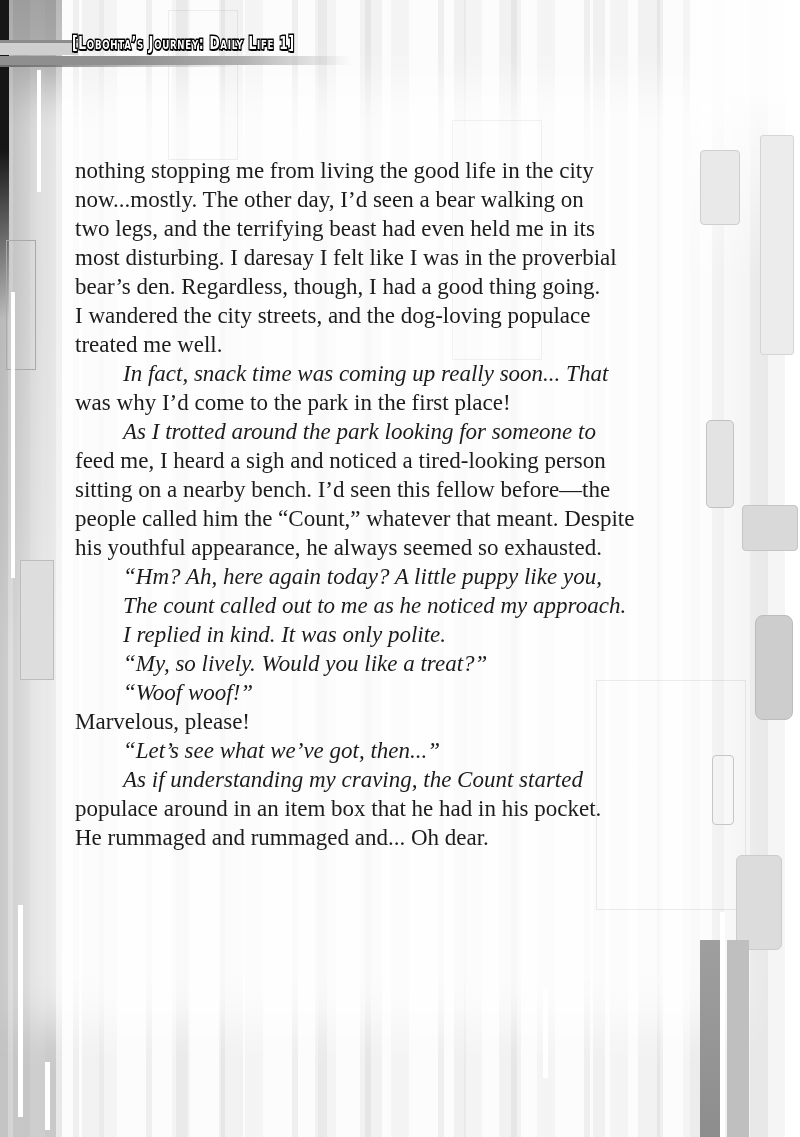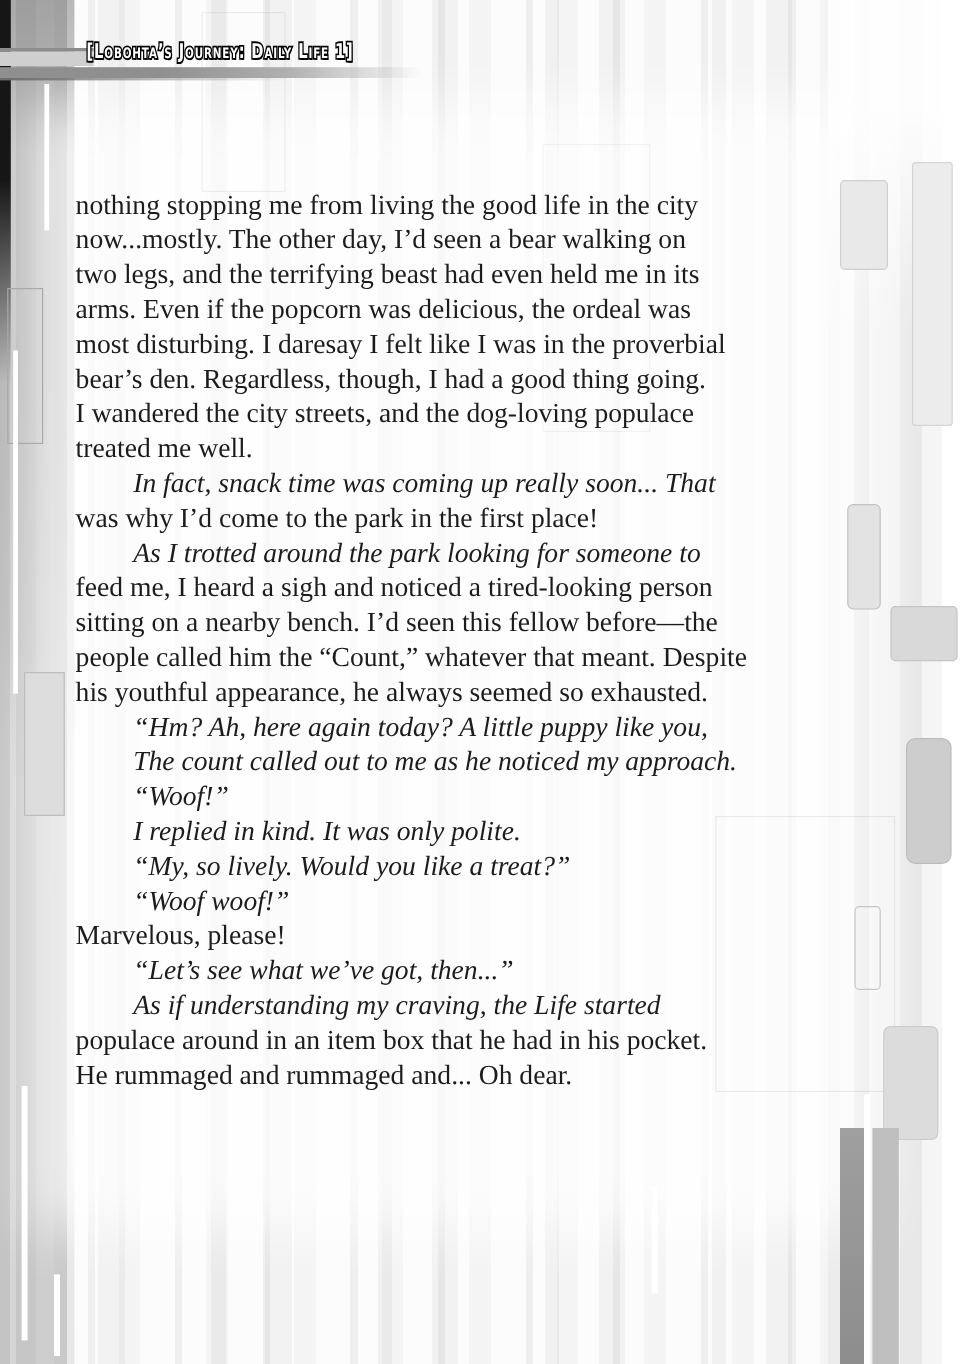--- a/index.html
+++ b/index.html
@@ -80,21 +80,21 @@
     transform-origin: left center;
     white-space: nowrap;
     letter-spacing: 1px;
     z-index: 5;
   }
   
   .body-text {
     position: absolute; left: 63px; top: 156px; width: 700px;
     font-size: 23px; line-height: 29px; color: #1c1c1c; z-index: 4;
   }
-  .body-text .line { white-space: nowrap; }
+  .body-text .line { white-space: nowrap; margin-left: 12px; }
   .body-text .line.indent { padding-left: 48px; font-style: italic; }
 </style>
 </head>
 <body>
 
 <div class="page">
 
   <div class="abs streaks1"></div>
   <div class="abs streaks2"></div>
   <div class="abs left-col"></div>
@@ -129,38 +129,36 @@
   <div class="abs header-line"></div>
   <div class="abs header-band"></div>
   <div class="abs header-bar"></div>
   <div class="abs header-bar-shadow"></div>
   <h1 class="title">[Lobohta’s Journey: Daily Life 1]</h1>
 
   <div class="body-text">
       <div class="line">nothing stopping me from living the good life in the city</div>
       <div class="line">now...mostly. The other day, I’d seen a bear walking on</div>
       <div class="line">two legs, and the terrifying beast had even held me in its</div>
-      <div class="line">arms. Even if the popcorn was delicious, the ordeal was</div>
       <div class="line">most disturbing. I daresay I felt like I was in the proverbial</div>
       <div class="line">bear’s den. Regardless, though, I had a good thing going.</div>
       <div class="line">I wandered the city streets, and the dog-loving populace</div>
       <div class="line">treated me well.</div>
       <div class="line indent">In fact, snack time was coming up really soon... That</div>
       <div class="line">was why I’d come to the park in the first place!</div>
       <div class="line indent">As I trotted around the park looking for someone to</div>
       <div class="line">feed me, I heard a sigh and noticed a tired-looking person</div>
       <div class="line">sitting on a nearby bench. I’d seen this fellow before—the</div>
       <div class="line">people called him the “Count,” whatever that meant. Despite</div>
       <div class="line">his youthful appearance, he always seemed so exhausted.</div>
       <div class="line indent">“Hm? Ah, here again today? A little puppy like you,</div>
       <div class="line indent">The count called out to me as he noticed my approach.</div>
-      <div class="line indent">“Woof!”</div>
       <div class="line indent">I replied in kind. It was only polite.</div>
       <div class="line indent">“My, so lively. Would you like a treat?”</div>
       <div class="line indent">“Woof woof!”</div>
       <div class="line">Marvelous, please!</div>
       <div class="line indent">“Let’s see what we’ve got, then...”</div>
-      <div class="line indent">As if understanding my craving, the Life started</div>
+      <div class="line indent">As if understanding my craving, the Count started</div>
       <div class="line">populace around in an item box that he had in his pocket.</div>
       <div class="line">He rummaged and rummaged and... Oh dear.</div>
     </div>
 
 </div>
 
 </body></html>

